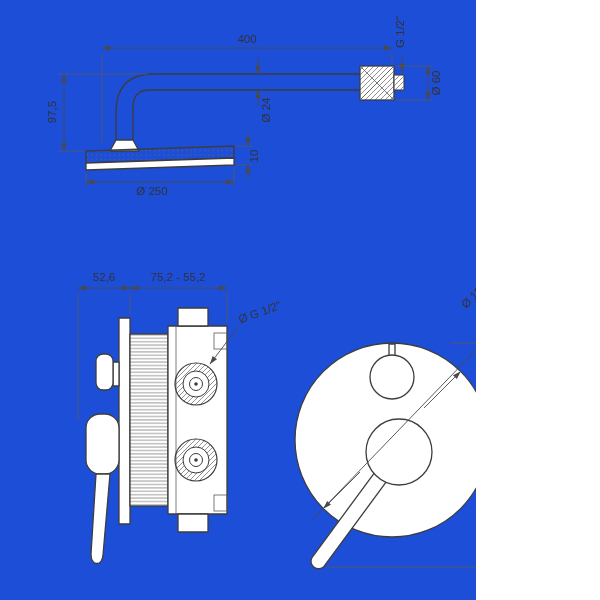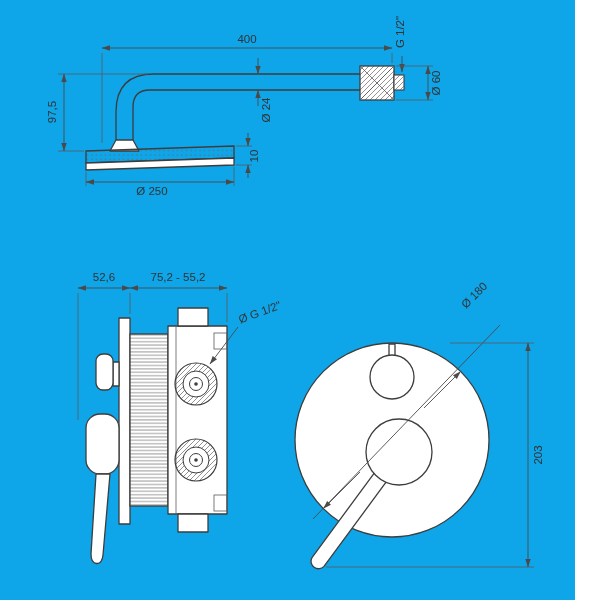--- a/index.html
+++ b/index.html
@@ -1,17 +1,17 @@
 <!DOCTYPE html>
 <html><head>
 <meta charset="utf-8">
 <style>
   html,body{margin:0;padding:0;background:#ffffff;}
   .frame{
-    width:575px;height:600px;background:#0ea5e9;position:relative;overflow:hidden;
+    width:476px;height:600px;background:#1d4ed8;position:relative;overflow:hidden;
     font-family:"Liberation Sans", sans-serif;
   }
   svg{display:block;}
   .obj{fill:none;stroke:#3d3d3d;stroke-width:1.3;stroke-linejoin:round;stroke-linecap:round;}
   .objf{fill:#ffffff;stroke:#3d3d3d;stroke-width:1.3;stroke-linejoin:round;}
   .thin{fill:none;stroke:#5a5a5a;stroke-width:0.8;}
   .dim{fill:none;stroke:#4a4a4a;stroke-width:0.9;}
   .dimt{font-size:11.5px;fill:#333333;}
 </style>
 </head>

